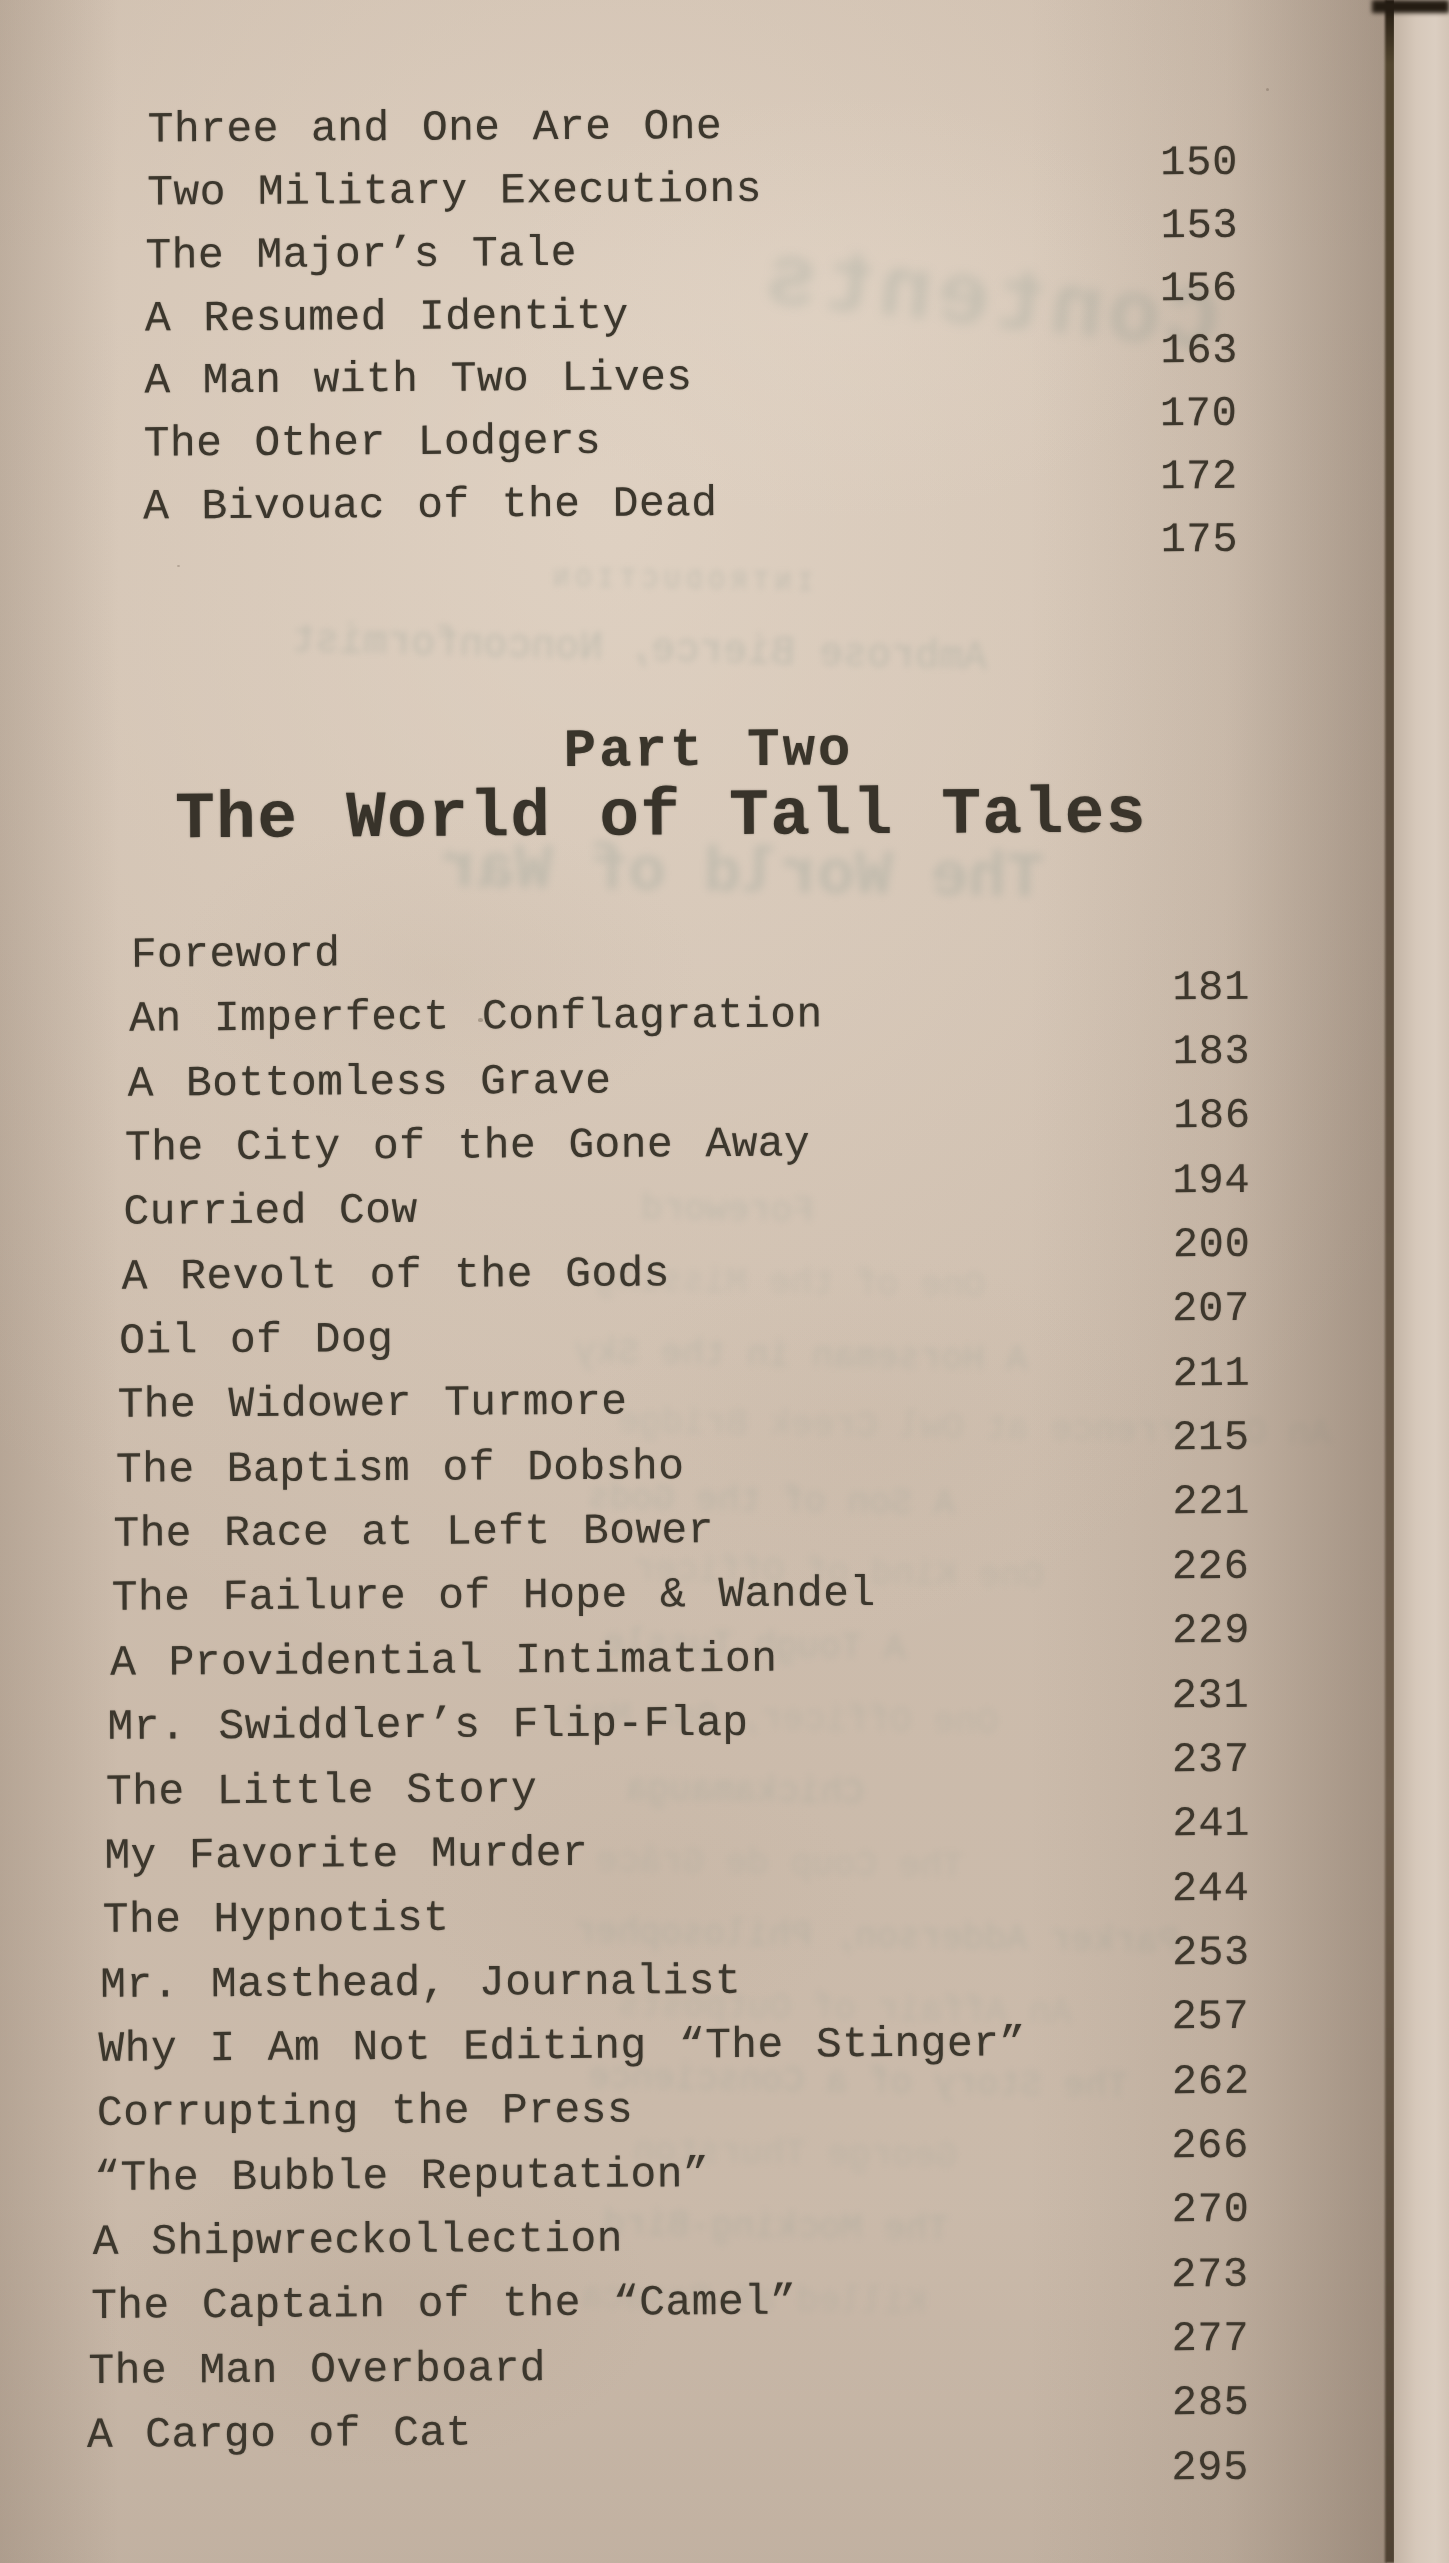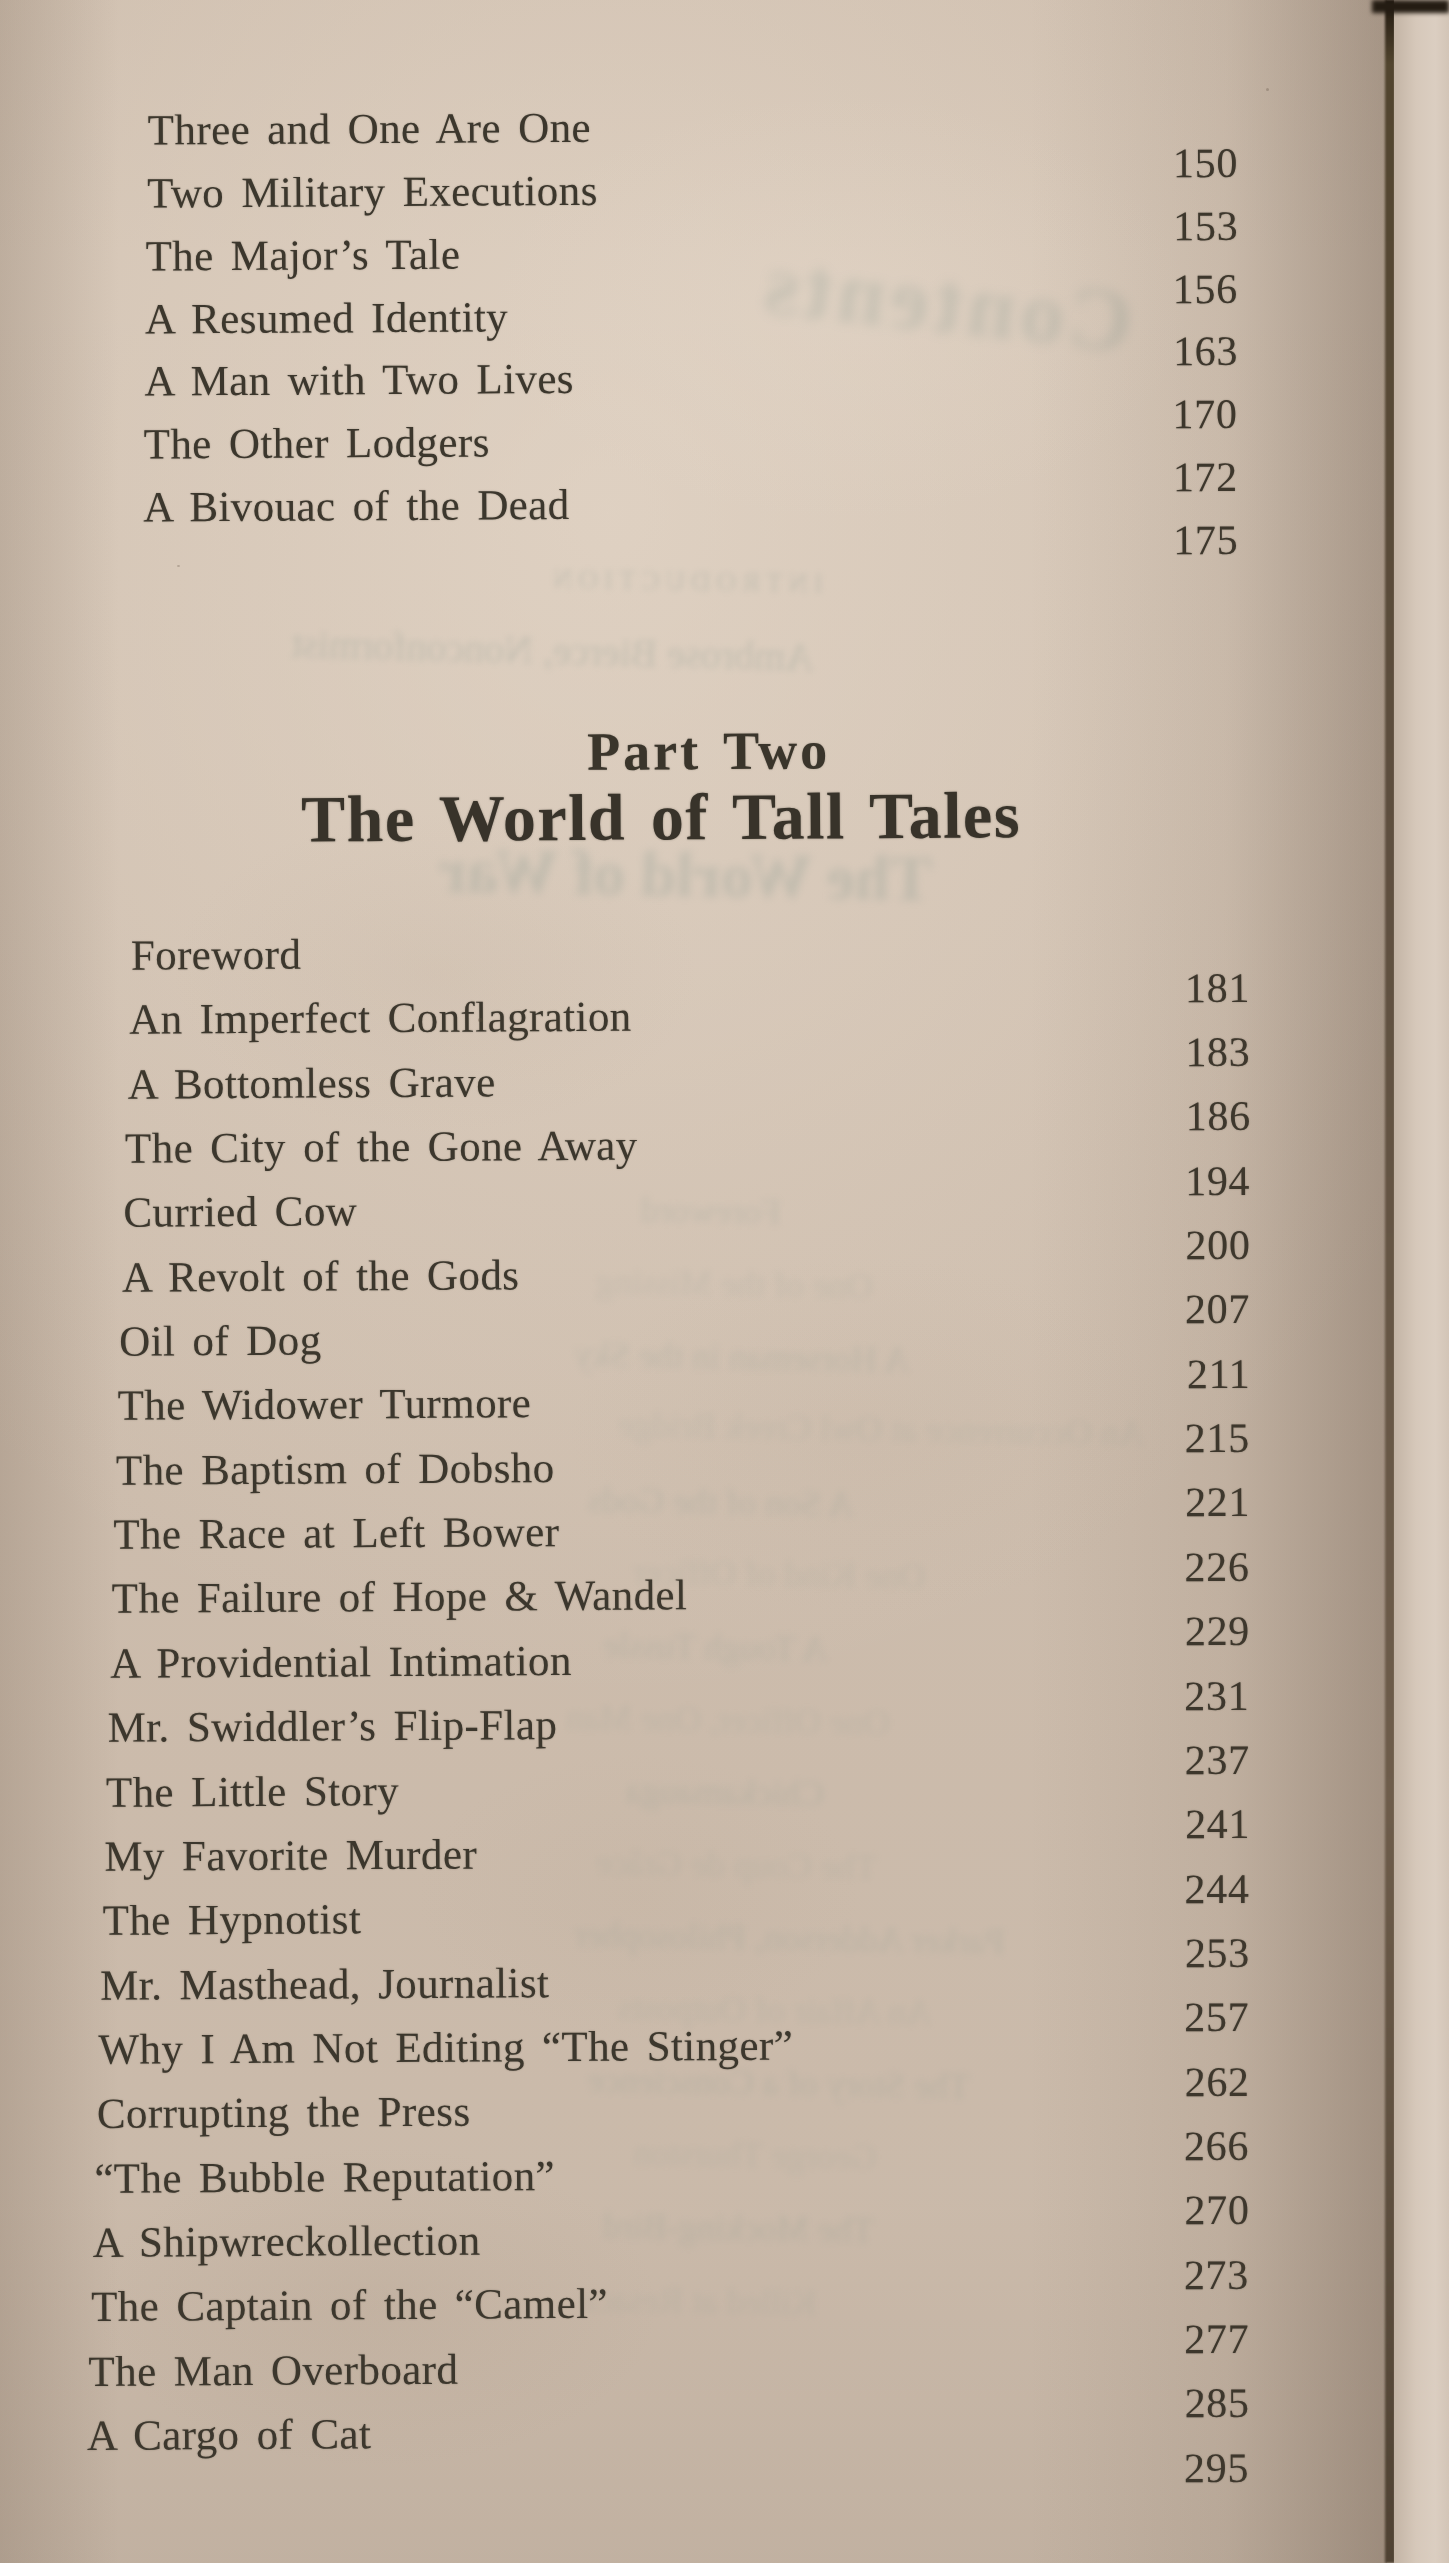--- a/index.html
+++ b/index.html
@@ -4,21 +4,21 @@
 <style>
   html,body{margin:0;padding:0;background:#1d150e;}
   .photo{
     position:relative;
     width:1450px;height:2563px;
     overflow:hidden;
     background:
       radial-gradient(120% 80% at 42% 20%, rgba(238,226,212,.50), rgba(238,226,212,0) 58%),
       linear-gradient(180deg, rgba(160,138,118,.08), rgba(160,138,118,0) 10%, rgba(122,102,86,.07) 86%, rgba(110,92,76,.15)),
       #d0c0b0;
-    font-family:Liberation Serif, serif;
+    font-family:Liberation Mono, monospace;
     color:#3c372d;
   }
   .mottle{position:absolute;inset:0;pointer-events:none;
     background:
       radial-gradient(26% 9% at 30% 38%, rgba(184,166,148,.14), rgba(184,166,148,0) 70%),
       radial-gradient(30% 10% at 60% 56%, rgba(184,166,148,.12), rgba(184,166,148,0) 70%),
       radial-gradient(22% 8% at 44% 74%, rgba(184,166,148,.12), rgba(184,166,148,0) 70%),
       radial-gradient(35% 12% at 58% 12%, rgba(233,221,207,.25), rgba(233,221,207,0) 70%),
       radial-gradient(28% 9% at 26% 90%, rgba(160,140,120,.12), rgba(160,140,120,0) 70%);
   }

